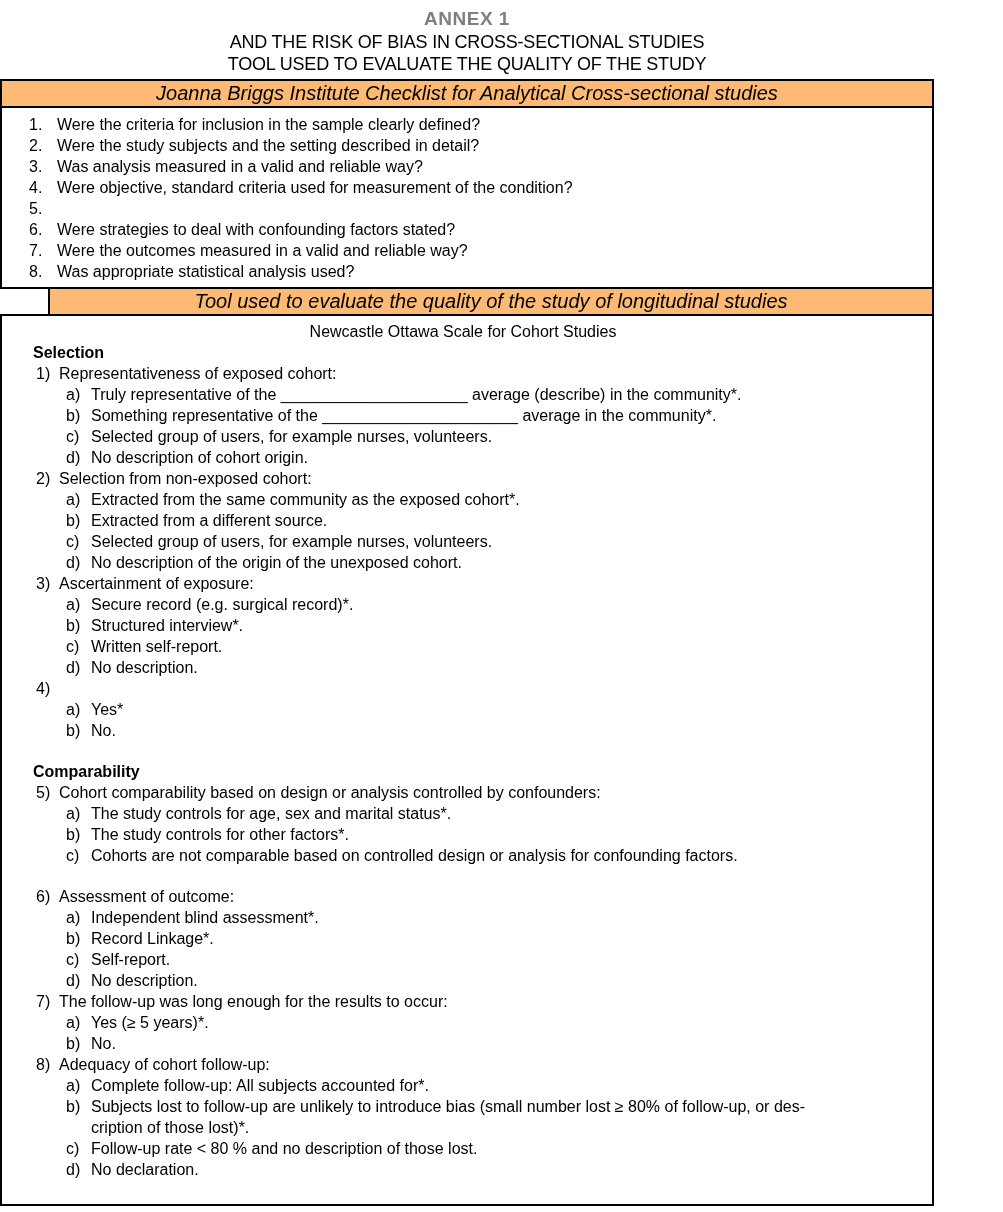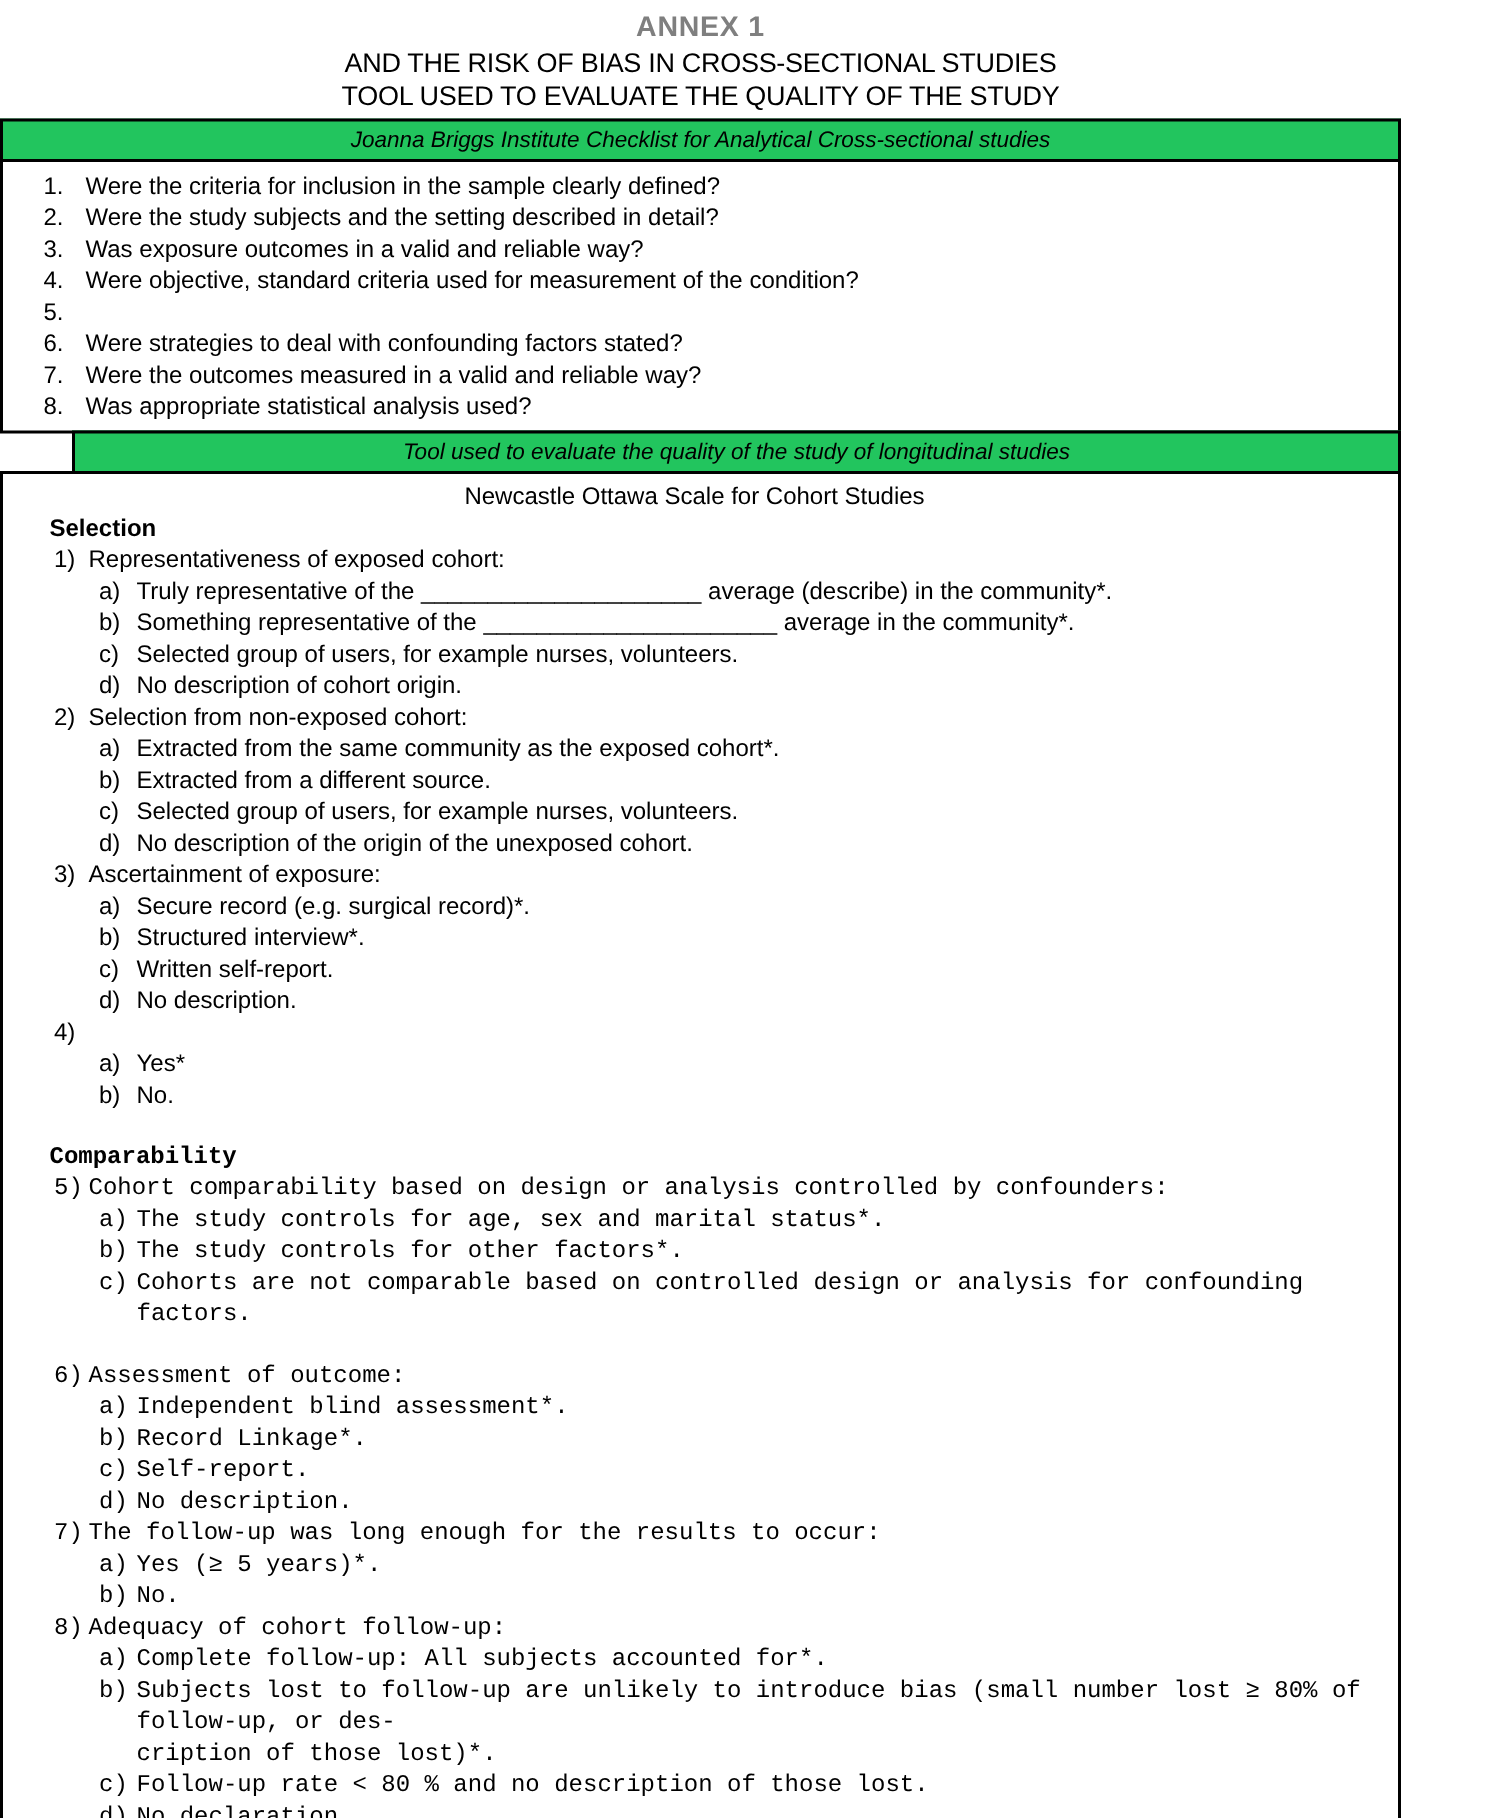--- a/index.html
+++ b/index.html
@@ -17,26 +17,26 @@
     font-size: 19px; font-weight: bold; color: #7f7f7f;
     letter-spacing: 0.5px; line-height: 24px;
   }
   .title-line {
     font-size: 18px; font-weight: normal; color: #000;
     letter-spacing: -0.2px; line-height: 22px;
   }
 
   
   .bar {
-    background: #22c55e;
+    background: #fdba74;
     border: 2px solid #000;
     box-sizing: border-box;
     text-align: center;
     font-style: italic;
-    font-size: 15px;
+    font-size: 20px;
     line-height: 25px;
     height: 29px;
     margin-top: 4px;
   }
   .bar.attached { margin-top: -2px; margin-left: 48px; }
 
   
   .box {
     border: 2px solid #000;
     box-sizing: border-box;
@@ -48,21 +48,21 @@
 
   .row { font-size: 16px; line-height: 21px; }
 
   
   .c-row { display: flex; padding-left: 27px; }
   .c-num { flex: none; width: 28px; }
 
   
   .subtitle { text-align: center; font-size: 16px; line-height: 21px; }
   .group-heading { font-weight: bold; padding-left: 31px; font-size: 16px; line-height: 21px; }
-  .group + .group { margin-top: 20px; font-family: Liberation Mono, monospace; }
+  .group + .group { margin-top: 20px; }
   .q-row { display: flex; padding-left: 34px; }
   .q-num { flex: none; width: 23px; }
   .opt-row { display: flex; padding-left: 64px; }
   .opt-letter { flex: none; width: 25px; }
   .opt-text { display: block; }
 </style>
 </head>
 <body>
 
 <div class="page">
@@ -80,21 +80,21 @@
         <div class="row c-row">
           <span class="c-num">1.</span>
           <span>Were the criteria for inclusion in the sample clearly defined?</span>
         </div>
         <div class="row c-row">
           <span class="c-num">2.</span>
           <span>Were the study subjects and the setting described in detail?</span>
         </div>
         <div class="row c-row">
           <span class="c-num">3.</span>
-          <span>Was exposure outcomes in a valid and reliable way?</span>
+          <span>Was analysis measured in a valid and reliable way?</span>
         </div>
         <div class="row c-row">
           <span class="c-num">4.</span>
           <span>Were objective, standard criteria used for measurement of the condition?</span>
         </div>
         <div class="row c-row">
           <span class="c-num">5.</span>
         </div>
         <div class="row c-row">
           <span class="c-num">6.</span>

